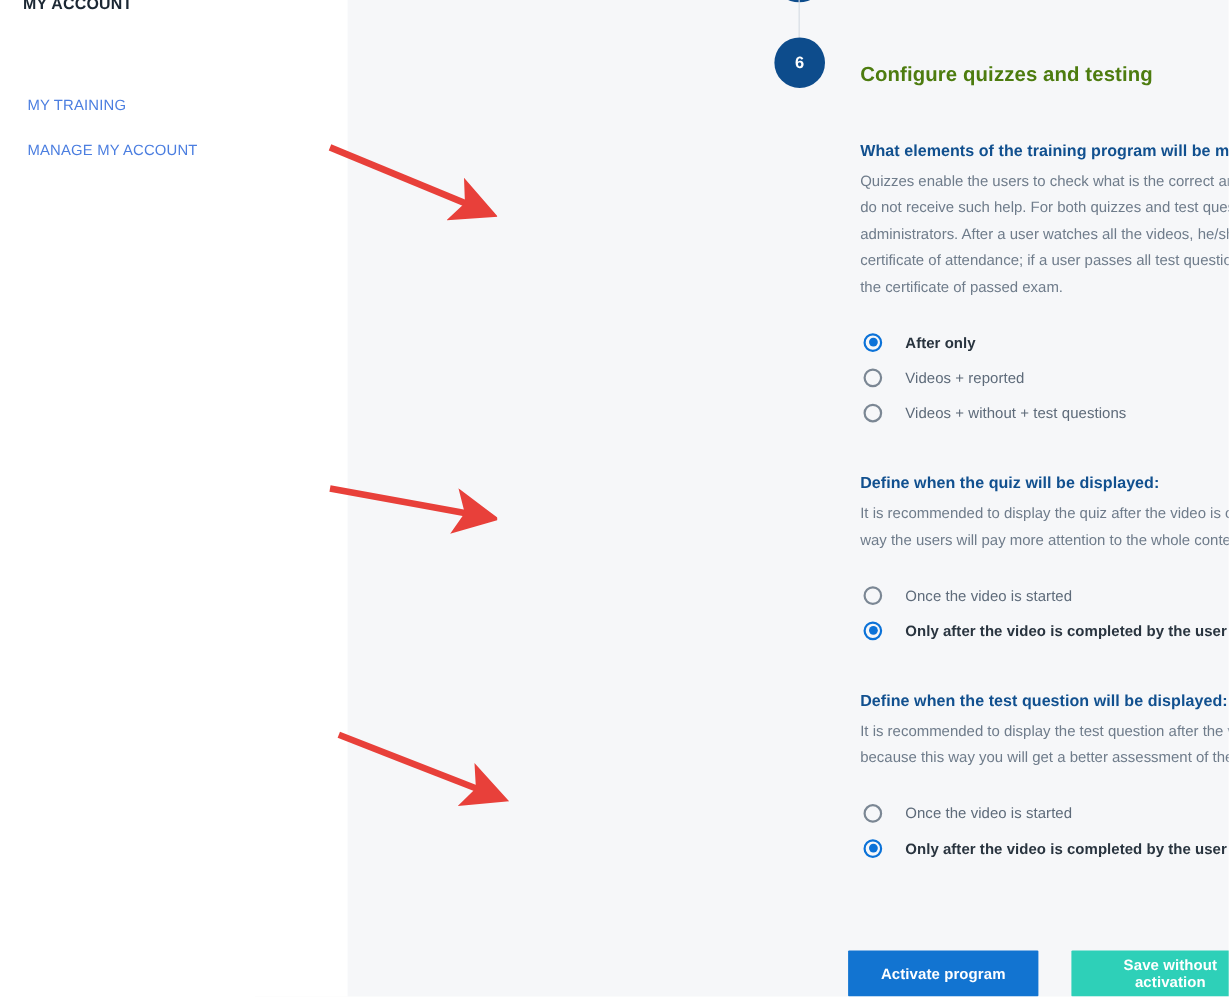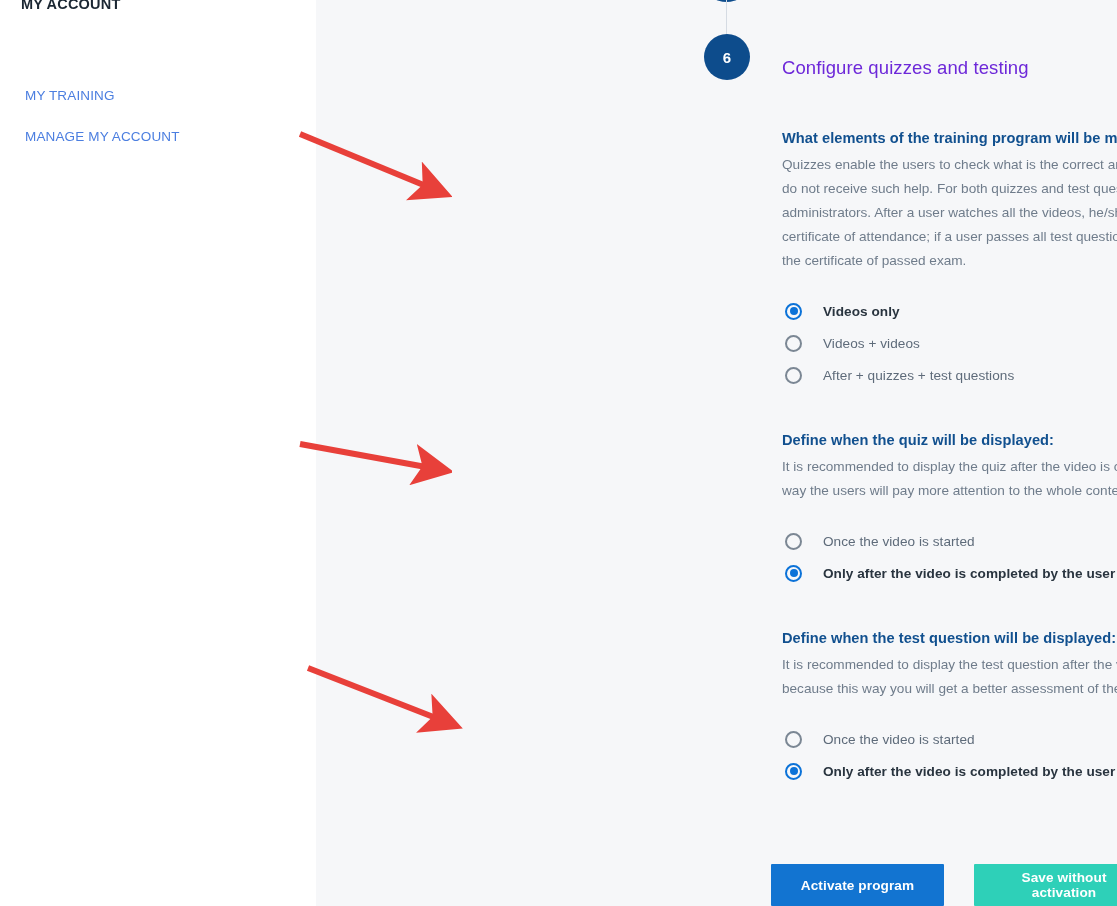--- a/index.html
+++ b/index.html
@@ -100,22 +100,22 @@
     font-weight: bold;
     display: flex;
     align-items: center;
     justify-content: center;
   }
   .step-heading {
     position: absolute;
     left: 466px;
     top: 45px;
     font-size: 18.5px;
-    font-weight: normal;
-    color: #6d28d9;
+    font-weight: bold;
+    color: #4d7c0f;
     letter-spacing: 0.1px;
     white-space: nowrap;
   }
 
   
   .section { position: absolute; left: 466px; width: 560px; }
   #section-mandatory { top: 130px; }
   #section-quiz      { top: 432px; }
   #section-test      { top: 630px; }
 
@@ -245,31 +245,31 @@
     <h1 class="step-heading">Configure quizzes and testing</h1>
 
     <section class="section" id="section-mandatory">
       <h2 class="section-title">What elements of the training program will be mandatory for the users:</h2>
       <p class="section-desc">Quizzes enable the users to check what is the correct answer, while for test questions they do not receive such help. For both quizzes and test questions, the results are reported to administrators. After a user watches all the videos, he/she will be able to download the certificate of attendance; if a user passes all test questions, he/she will be able to download the certificate of passed exam.</p>
 
       <div class="radio-group" id="group-mandatory">
 
         <div class="radio-row checked">
           <span class="radio-mark"></span>
-          <span class="radio-label">Videos only</span>
+          <span class="radio-label">After only</span>
         </div>
 
         <div class="radio-row">
           <span class="radio-mark"></span>
-          <span class="radio-label">Videos + videos</span>
+          <span class="radio-label">Videos + reported</span>
         </div>
 
         <div class="radio-row">
           <span class="radio-mark"></span>
-          <span class="radio-label">After + quizzes + test questions</span>
+          <span class="radio-label">Videos + without + test questions</span>
         </div>
       </div>
     </section>
 
     <section class="section" id="section-quiz">
       <h2 class="section-title">Define when the quiz will be displayed:</h2>
       <p class="section-desc">It is recommended to display the quiz after the video is completed by the user because this way the users will pay more attention to the whole content of the video.</p>
 
       <div class="radio-group" id="group-quiz">
 

